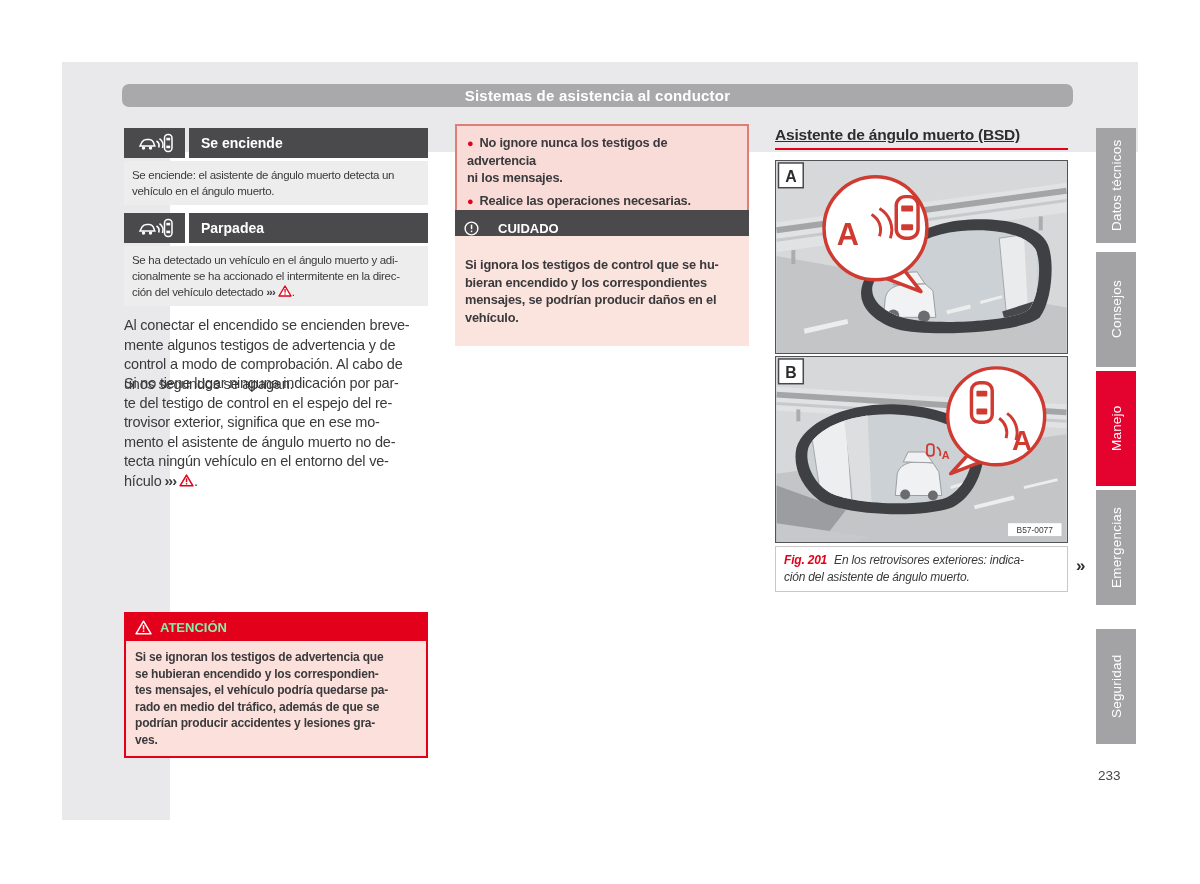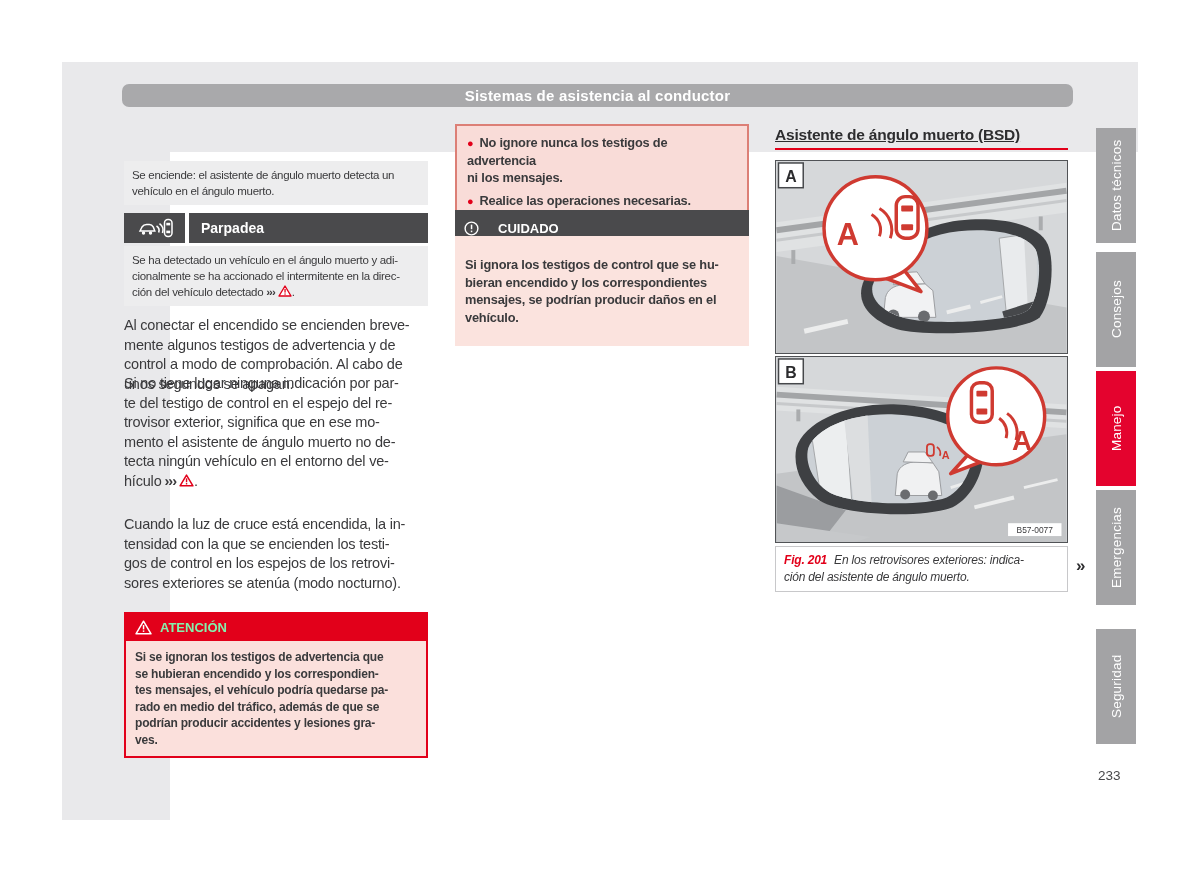--- a/index.html
+++ b/index.html
@@ -67,20 +67,37 @@
 
 <div class="canvas">
   <div class="gray-page">
     <div class="white-area"></div>
   </div>
 
   <div class="header-bar">
     <span>Sistemas de asistencia al conductor</span>
   </div>
 
+  <div class="ind-header" style="top:128px;">
+    <div class="ind-icon-cell">
+      <svg width="36" height="22" viewBox="0 0 36 22">
+        <path d="M3,14 l2,-4 c1,-1.6 2.6,-2.6 4.6,-2.6 l2.8,0 c1.8,0 3,0.9 3.8,2.4 l1.6,4.2 z" fill="none" stroke="#fff" stroke-width="1.5"></path>
+        <circle cx="6.5" cy="16" r="1.7" fill="#fff"></circle>
+          <circle cx="13.5" cy="16" r="1.7" fill="#fff"></circle>
+        <path d="M19.5,9 a5.5,5.5 0 0 1 2.2,6.4" fill="none" stroke="#fff" stroke-width="1.6"></path>
+        <path d="M22.5,6.6 a8,8 0 0 1 3,9.4" fill="none" stroke="#fff" stroke-width="1.6"></path>
+        <rect x="27.5" y="2.5" width="7.5" height="17" rx="3.4" fill="none" stroke="#fff" stroke-width="1.5"></rect>
+        <rect x="29.3" y="5.8" width="3.9" height="2.6" fill="#fff"></rect>
+        <rect x="29.3" y="13.6" width="3.9" height="2.6" fill="#fff"></rect>
+      </svg>
+    </div>
+    <div class="ind-title-cell">
+      <span>Se enciende</span>
+    </div>
+  </div>
   <div class="ind-body preline" style="top:161px;">Se enciende: el asistente de ángulo muerto detecta un
 vehículo en el ángulo muerto.</div>
 
   <div class="ind-header" style="top:213px;">
     <div class="ind-icon-cell">
       <svg width="36" height="22" viewBox="0 0 36 22">
         <path d="M3,14 l2,-4 c1,-1.6 2.6,-2.6 4.6,-2.6 l2.8,0 c1.8,0 3,0.9 3.8,2.4 l1.6,4.2 z" fill="none" stroke="#fff" stroke-width="1.5"></path>
         <circle cx="6.5" cy="16" r="1.7" fill="#fff"></circle>
           <circle cx="13.5" cy="16" r="1.7" fill="#fff"></circle>
         <path d="M19.5,9 a5.5,5.5 0 0 1 2.2,6.4" fill="none" stroke="#fff" stroke-width="1.6"></path>
@@ -111,24 +128,20 @@
 te del testigo de control en el espejo del re-
 trovisor exterior, significa que en ese mo-
 mento el asistente de ángulo muerto no de-
 tecta ningún vehículo en el entorno del ve-
 hículo</span><span class="marker">›››</span><svg class="tri-icon" width="15" height="13" viewBox="0 0 14 12">
         <path d="M7,1 L13,11 L1,11 Z" fill="#fff" stroke="#e2001a" stroke-width="1.4" stroke-linejoin="round"></path>
         <rect x="6.4" y="4" width="1.3" height="3.6" fill="#e2001a"></rect>
         <rect x="6.4" y="8.4" width="1.3" height="1.3" fill="#e2001a"></rect>
       </svg><span>.</span></p>
 
-  <p class="para preline" style="top:515px;">Cuando la luz de cruce está encendida, la in-
-tensidad con la que se encienden los testi-
-gos de control en los espejos de los retrovi-
-sores exteriores se atenúa (modo nocturno).</p>
 
   <div class="att-box">
     <div class="att-header">
       <svg width="17" height="15" viewBox="0 0 17 15">
         <path d="M8.5,1.2 L16,13.8 L1,13.8 Z" fill="none" stroke="#fff" stroke-width="1.5" stroke-linejoin="round"></path>
         <rect x="7.8" y="5" width="1.5" height="4.4" fill="#fff"></rect>
         <rect x="7.8" y="10.4" width="1.5" height="1.5" fill="#fff"></rect>
       </svg>
       <span>ATENCIÓN</span>
     </div>

